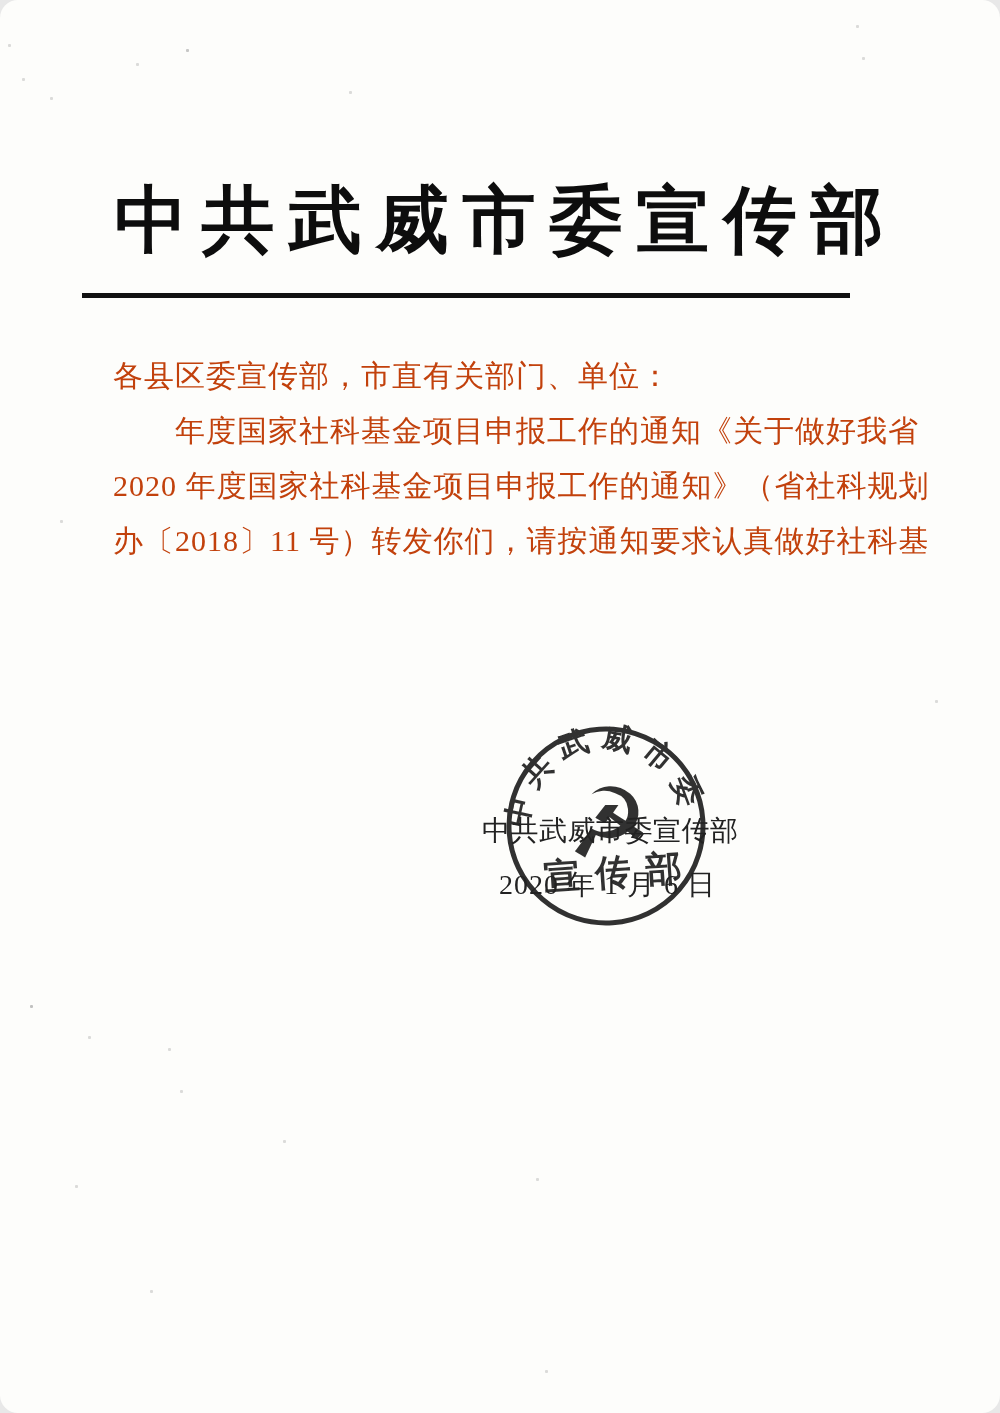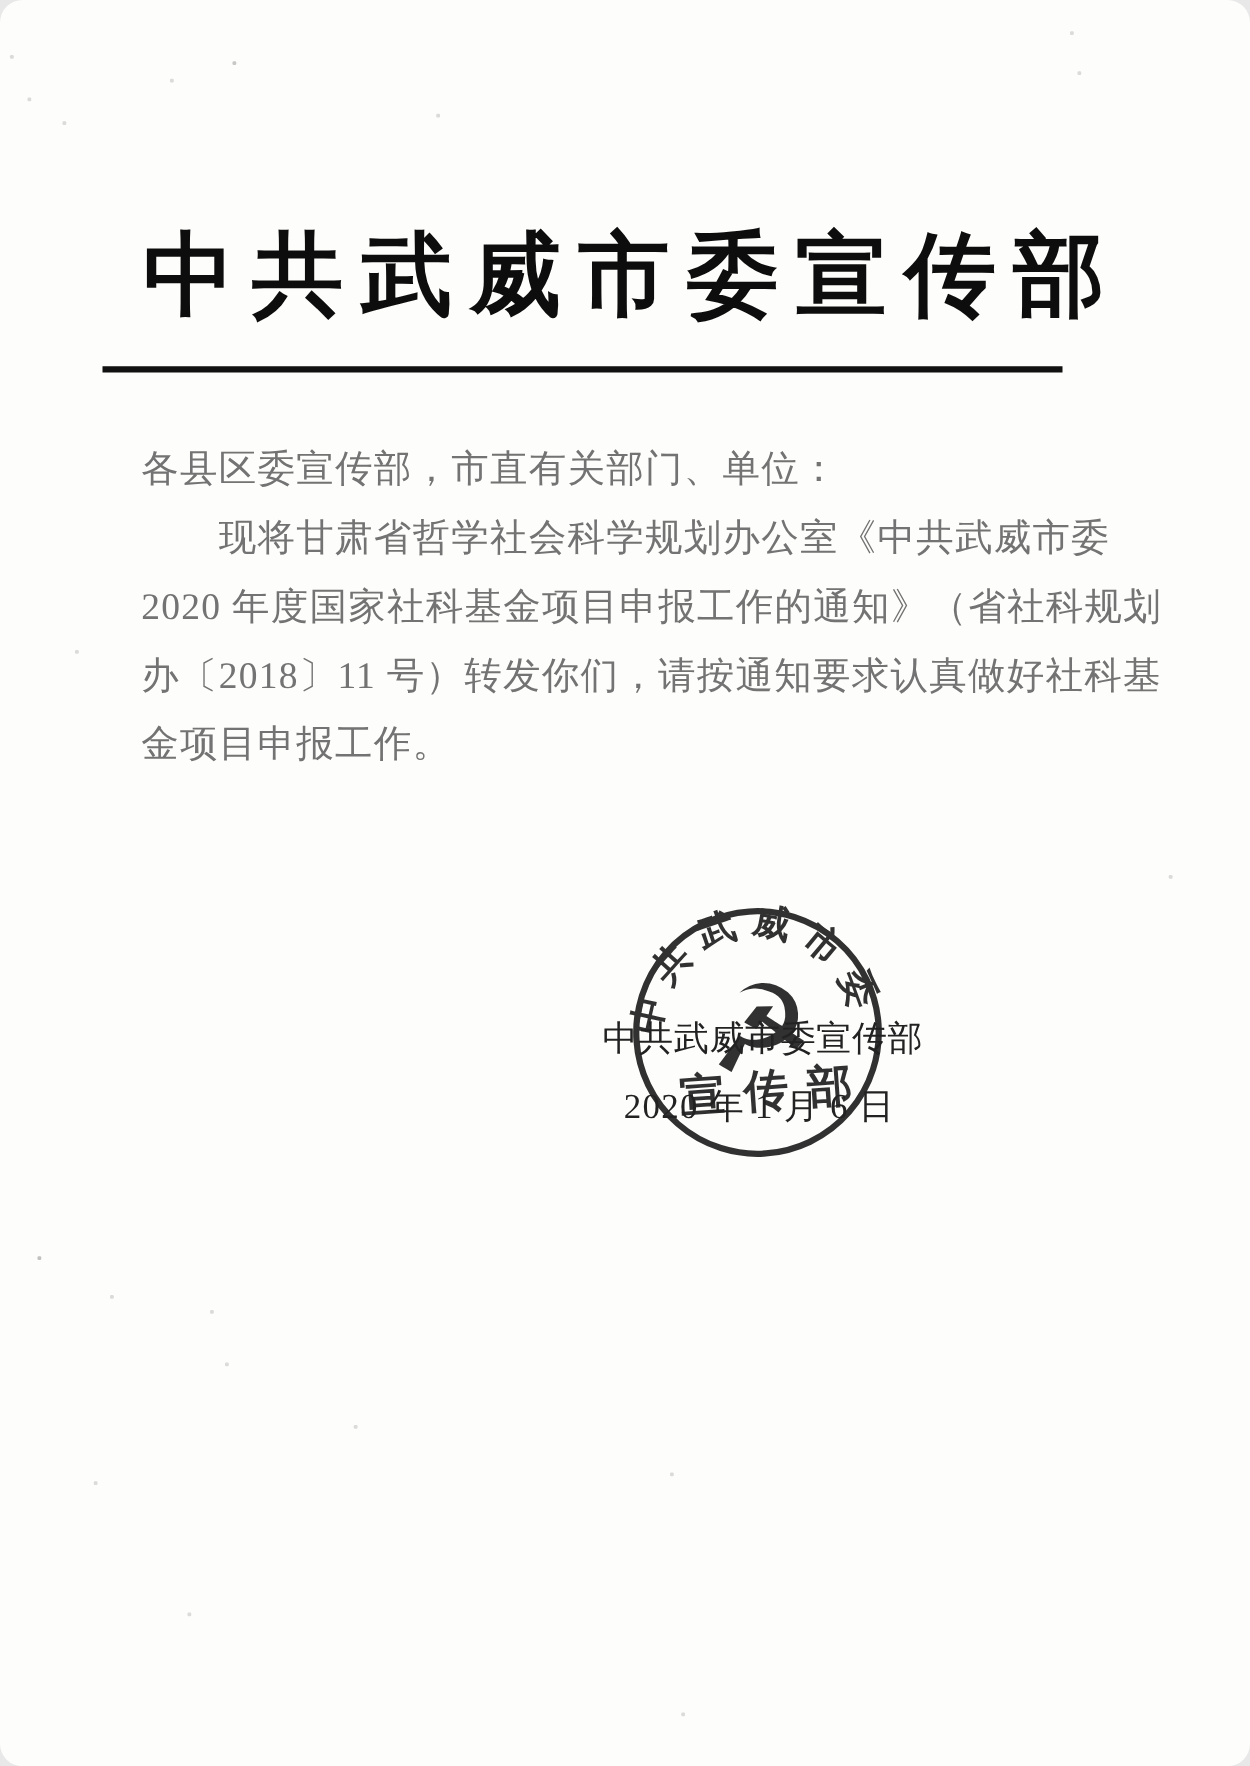--- a/index.html
+++ b/index.html
@@ -43,21 +43,21 @@
 
   
   .body-block {
     position: absolute;
     left: 113px;
     top: 348px;
     width: 745px;
     font-size: 30px;
     line-height: 55px;
     letter-spacing: 1px;
-    color: #737373;
+    color: #c2410c;
   }
   .body-line { white-space: nowrap; }
   .indent { text-indent: 62px; }
 
   
   .sig-org {
     position: absolute;
     left: 482px;
     top: 812px;
     font-size: 28px;
@@ -104,24 +104,23 @@
 <body>
 
 <div class="page">
 
   <div class="letterhead">中共武威市委宣传部</div>
 
   <div class="rule"></div>
 
   <div class="body-block">
     <div class="body-line">各县区委宣传部，市直有关部门、单位：</div>
-    <div class="body-line indent">现将甘肃省哲学社会科学规划办公室《中共武威市委</div>
+    <div class="body-line indent">年度国家社科基金项目申报工作的通知《关于做好我省</div>
     <div class="body-line">2020 年度国家社科基金项目申报工作的通知》（省社科规划</div>
     <div class="body-line">办〔2018〕11 号）转发你们，请按通知要求认真做好社科基</div>
-    <div class="body-line">金项目申报工作。</div>
   </div>
 
   <div class="sig-org">中共武威市委宣传部</div>
   <div class="sig-date">2020 年 1 月 6 日</div>
 
   <div class="seal">
     <svg viewBox="0 0 250 250" width="250" height="250">
       <circle cx="125" cy="125" r="97" fill="none" stroke="#1c1c1c" stroke-width="5"></circle>
       <path id="sealArc" d="M 47 125 A 78 78 0 0 1 203 125" fill="none"></path>
       <text font-size="30" letter-spacing="10" font-family="Liberation Serif, DejaVu Serif, serif" font-weight="700" text-anchor="middle">

